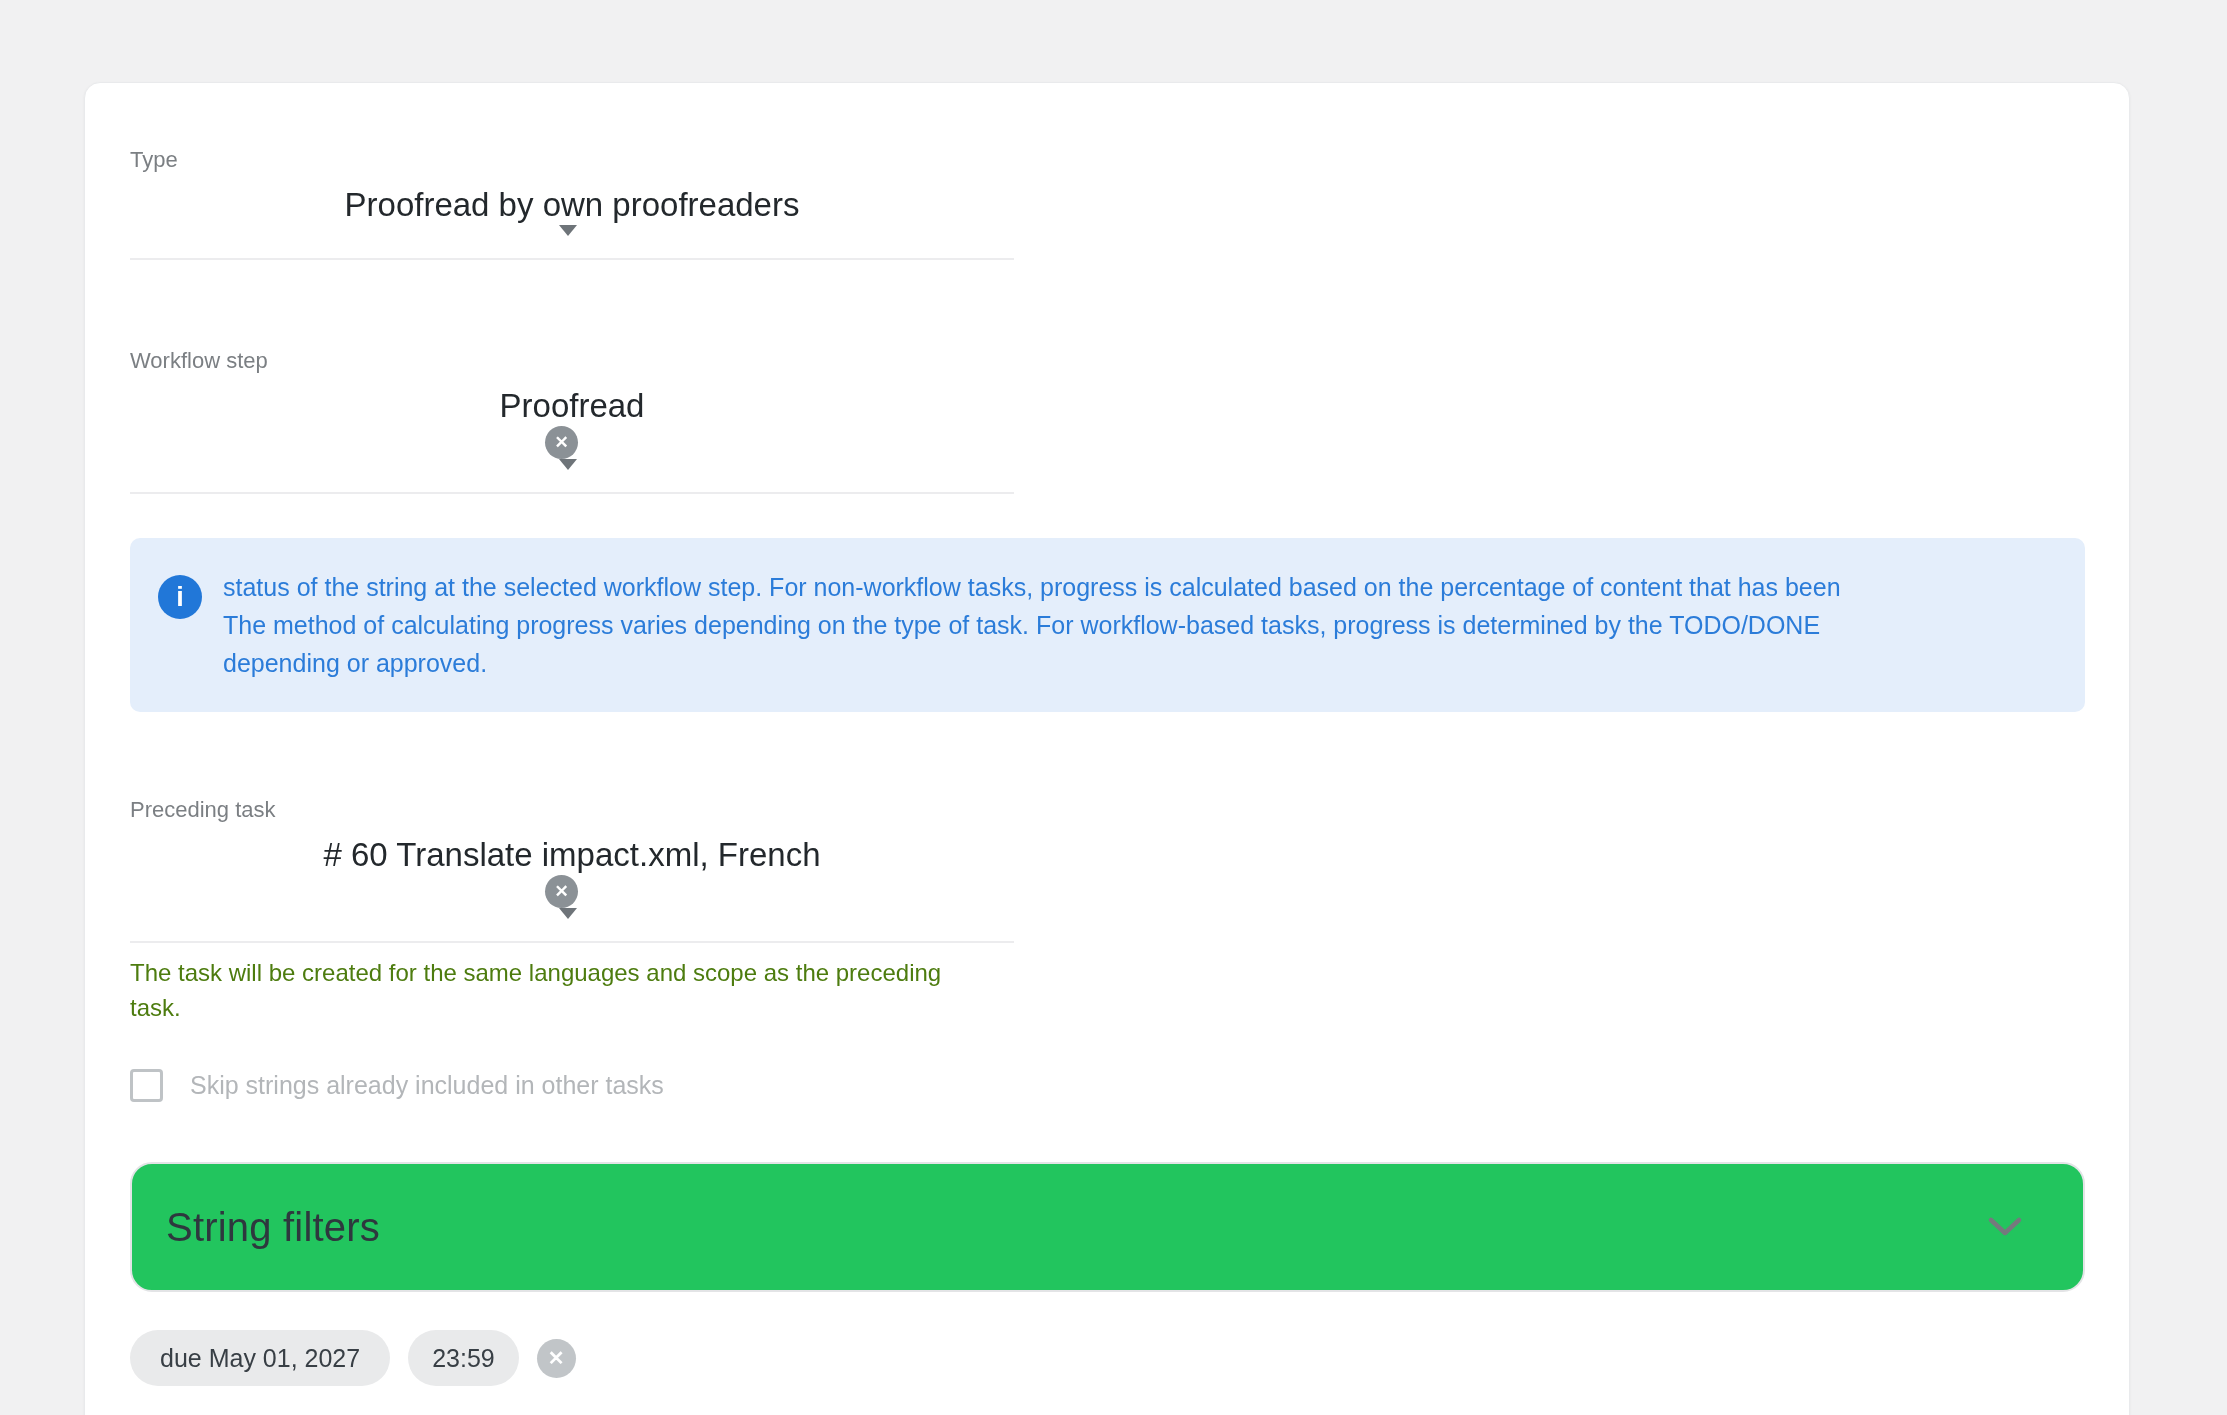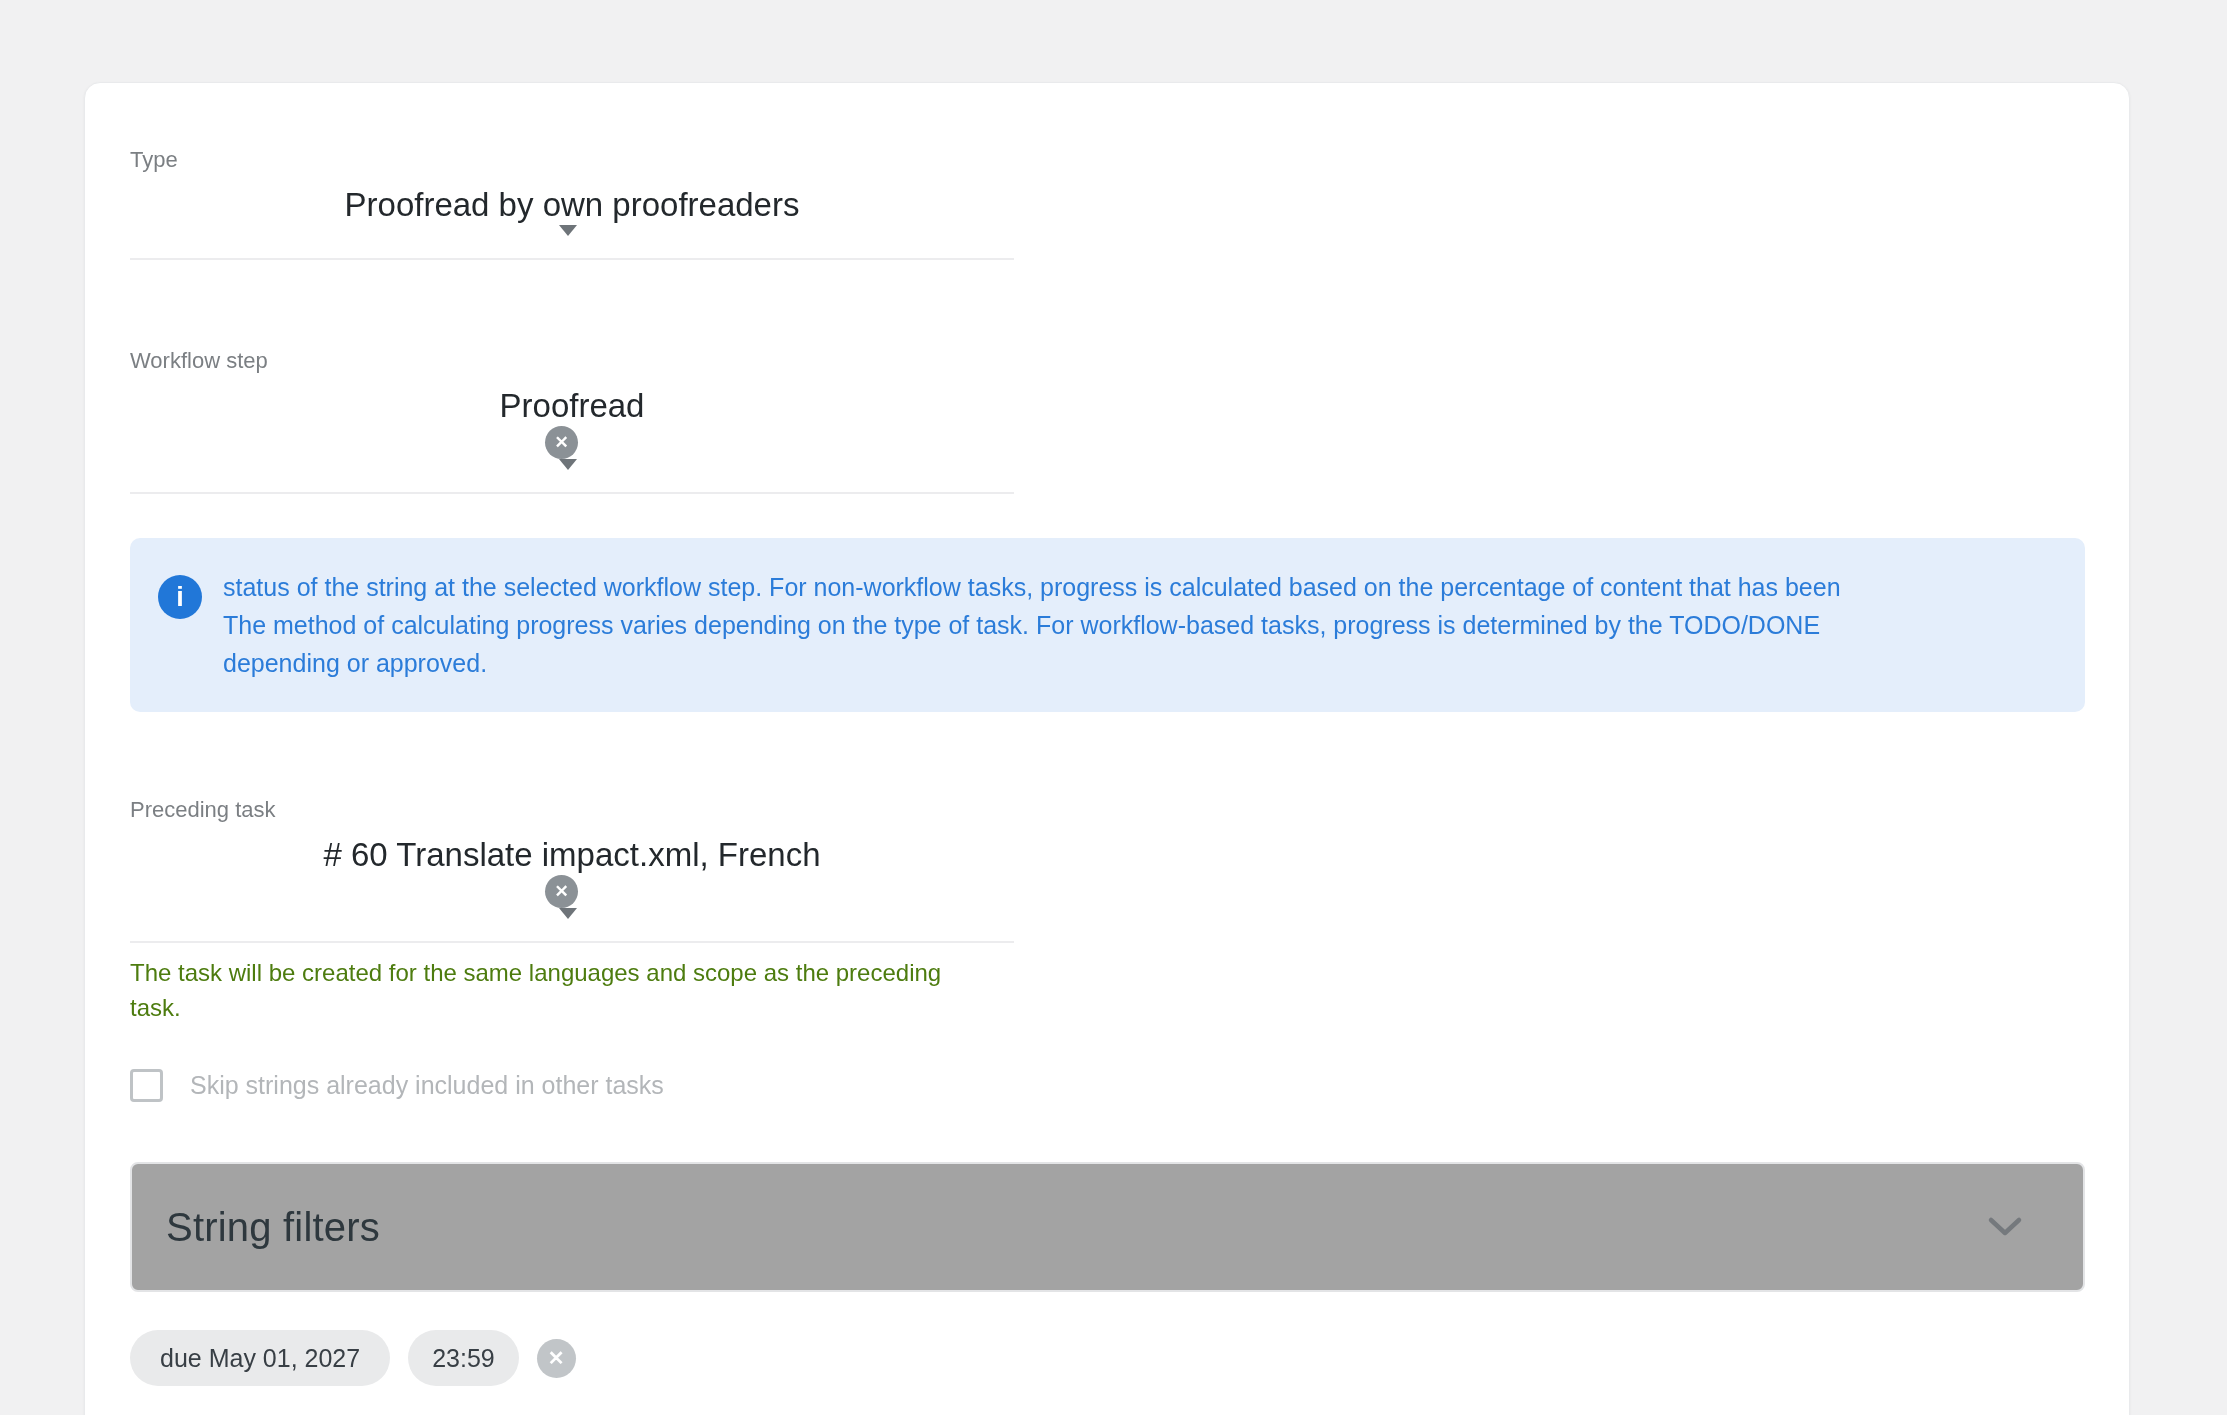--- a/index.html
+++ b/index.html
@@ -82,22 +82,22 @@
   .checkbox-box {
     width: 33px; height: 33px;
     border: 3px solid #bfc3c6; border-radius: 4px;
     background: #ffffff; cursor: default;
   }
   .checkbox-label { margin-left: 27px; font-size: 25px; color: #b3b6b9; }
 
   
   .panel {
     margin-top: 60px; width: 1955px; height: 130px;
-    border: 2px solid #e3e4e6; border-radius: 8px;
-    background: #a3a3a3;
+    border: 2px solid #e3e4e6; border-radius: 22px;
+    background: #22c55e;
     display: flex; align-items: center; justify-content: space-between;
     padding: 0 60px 0 34px; cursor: pointer;
   }
   .panel-title { font-size: 40px; font-weight: 500; color: #2e383e; letter-spacing: 0.2px; }
   .chevron { display: flex; align-items: center; }
 
   
   .chips-row { margin-top: 38px; display: flex; align-items: center; }
   .chip {
     height: 56px; border-radius: 28px;

